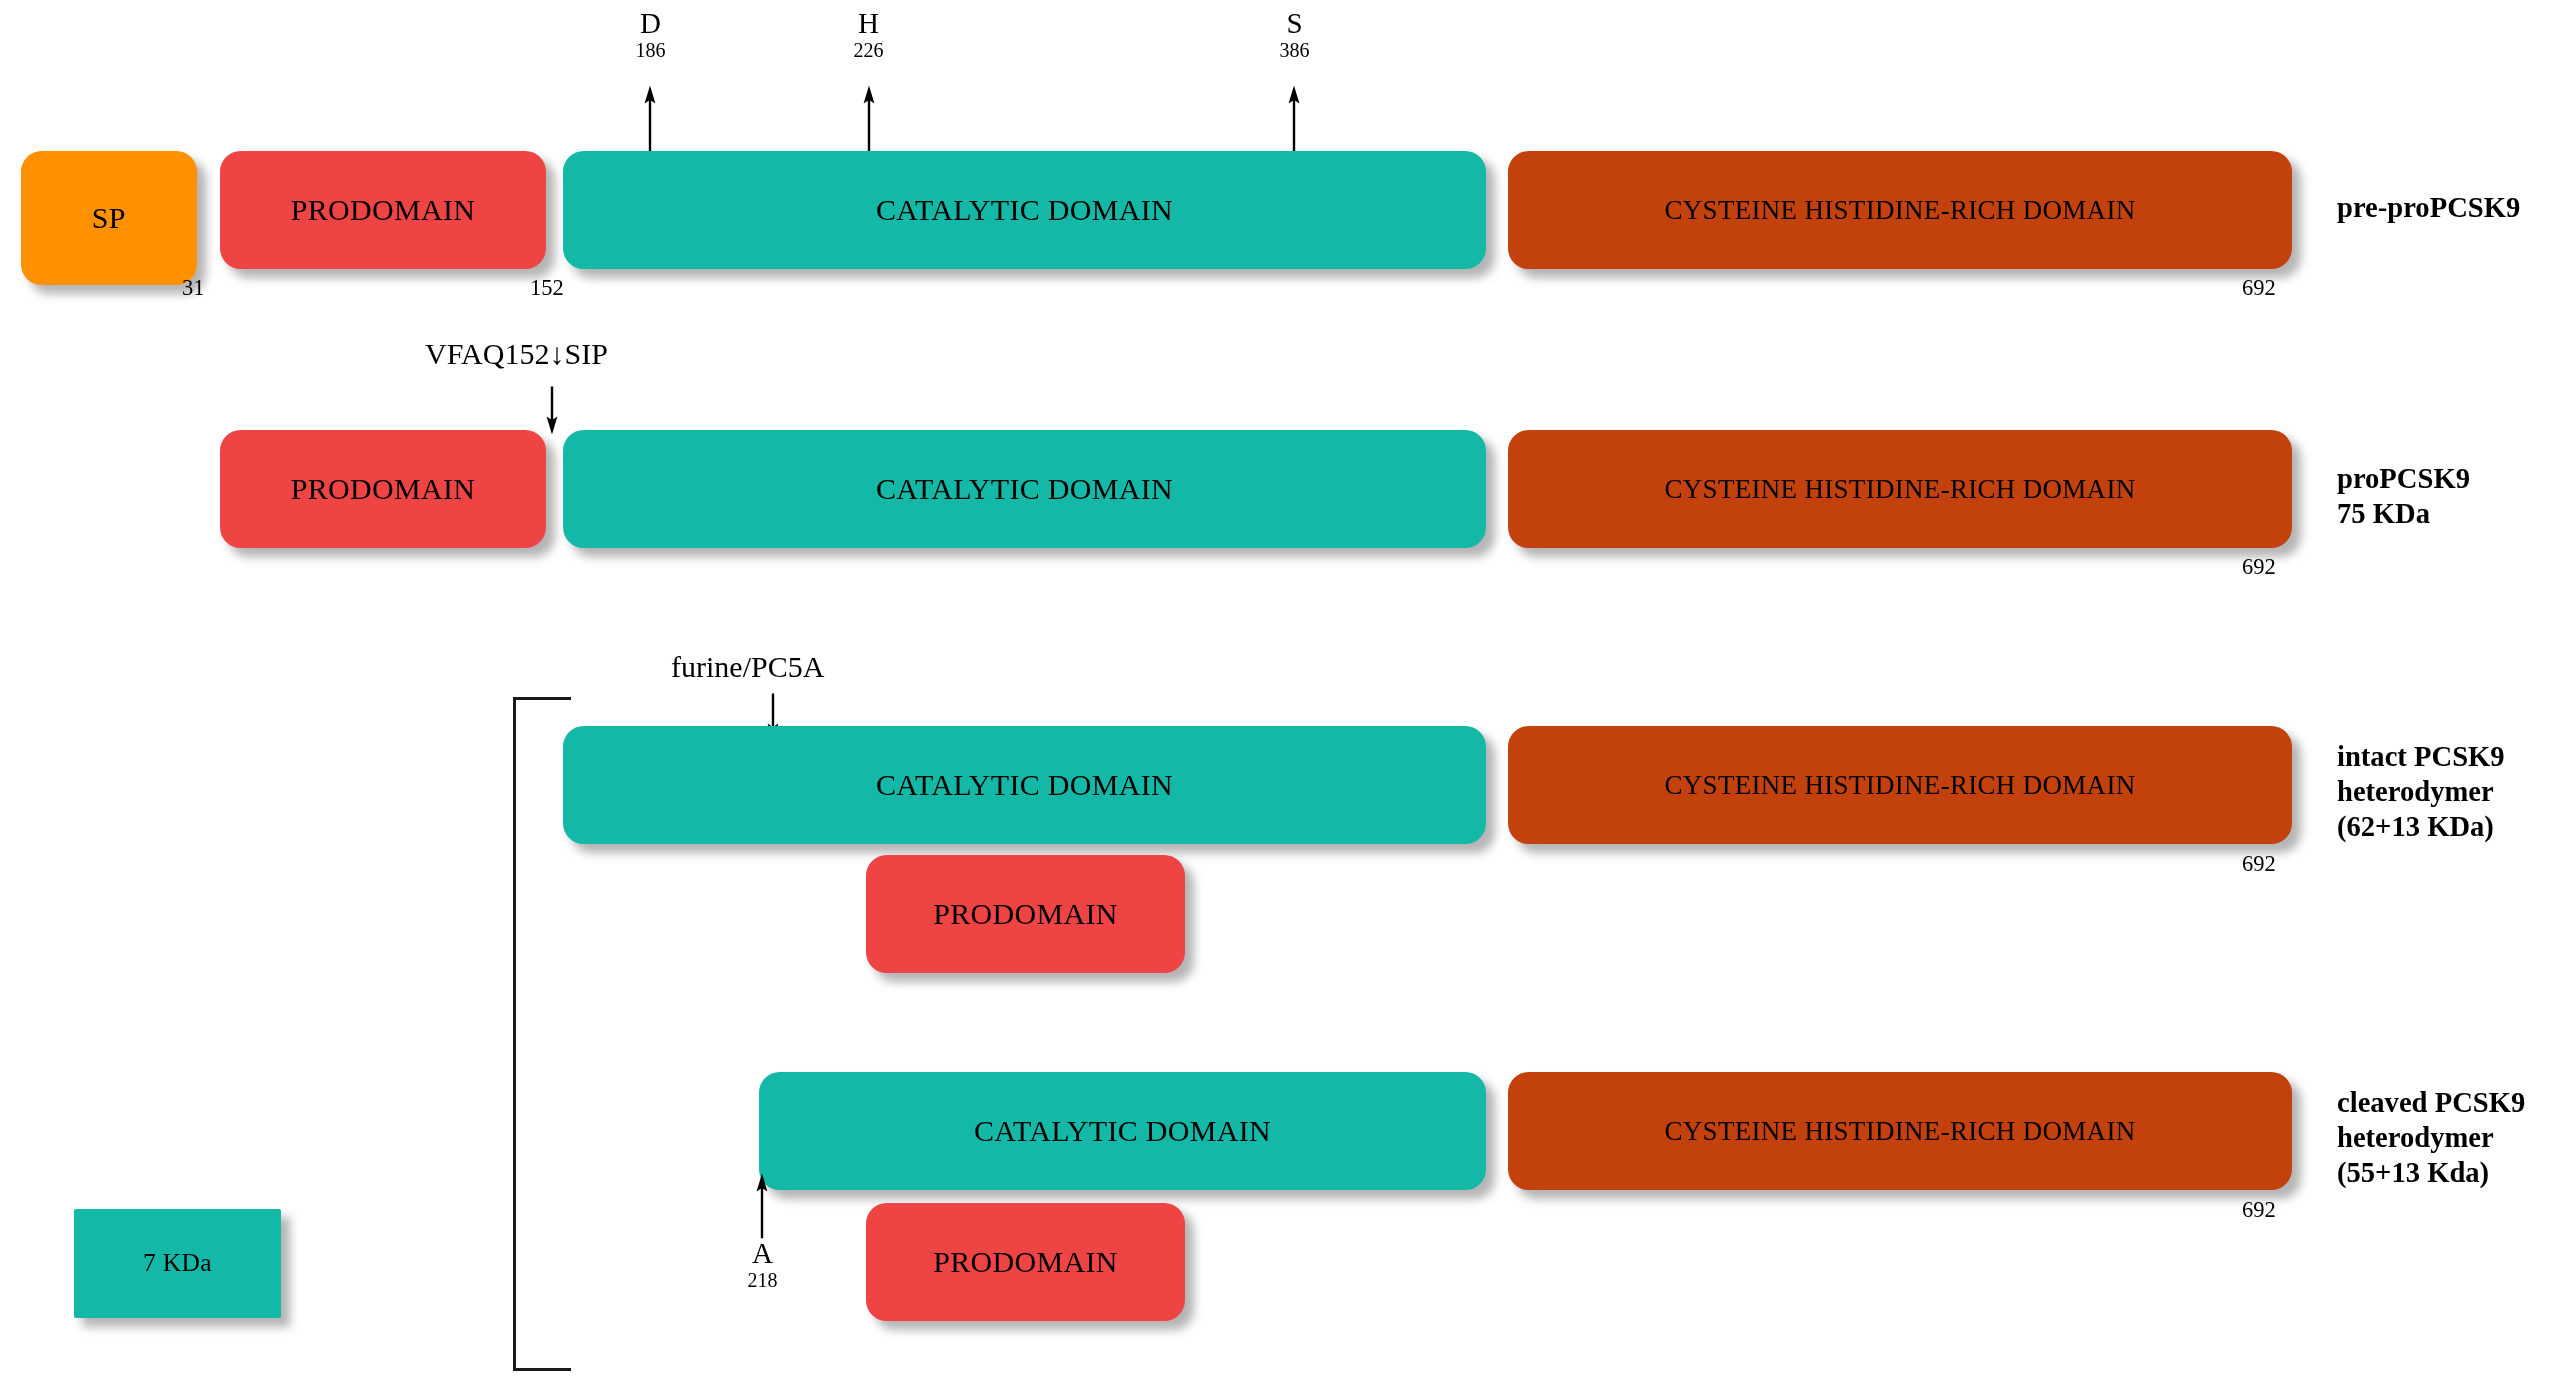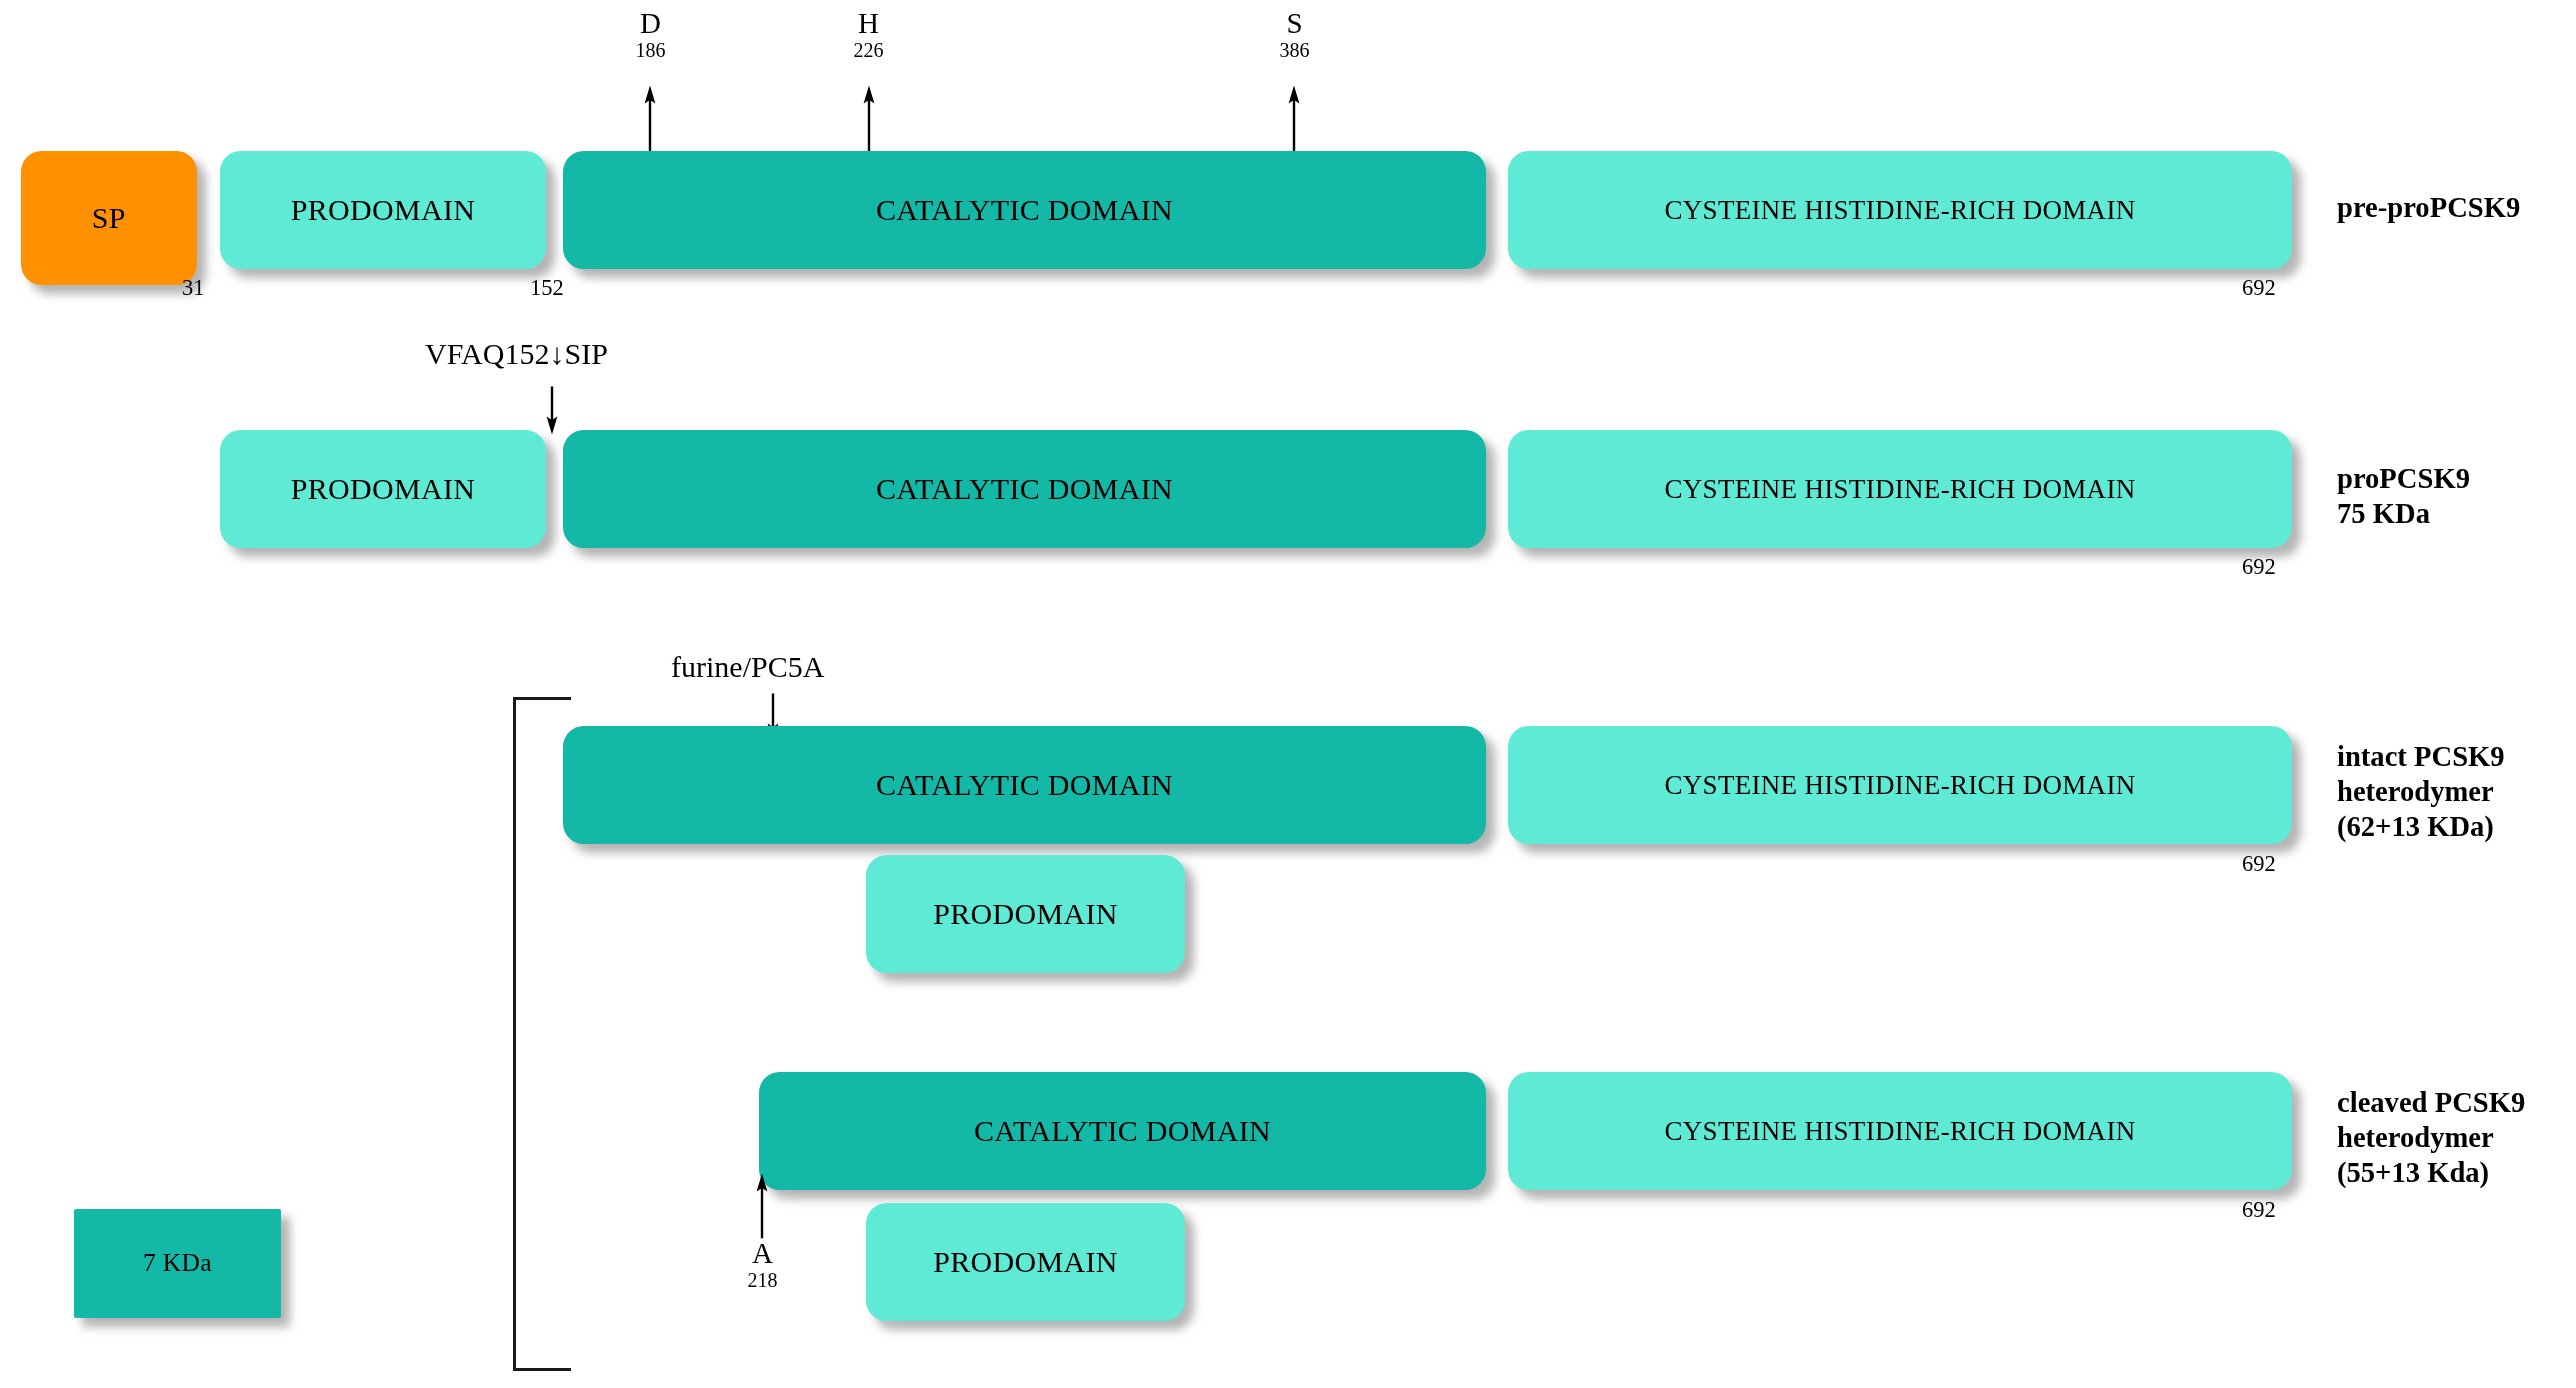--- a/index.html
+++ b/index.html
@@ -27,23 +27,23 @@
     align-items: center;
     justify-content: center;
     color: #000000;
     text-align: center;
     line-height: 1.05;
     box-shadow: 8.5px 8.5px 9.7px rgba(120,120,120,0.55);
     white-space: nowrap;
     letter-spacing: 0.3px;
   }
   .block.sp          { background: #FF9100; }
-  .block.prodomain   { background: #5eead4; }
+  .block.prodomain   { background: #ef4444; }
   .block.catalytic   { background: #14b8a6; }
-  .block.chrd        { background: #5eead4; }
+  .block.chrd        { background: #c2410c; }
 
   .block-label {
     font-size: 30px;
     font-family: "Liberation Serif", "DejaVu Serif", serif;
   }
   .block-label.small { font-size: 27px; }
 
   
   .marker {
     position: absolute;

